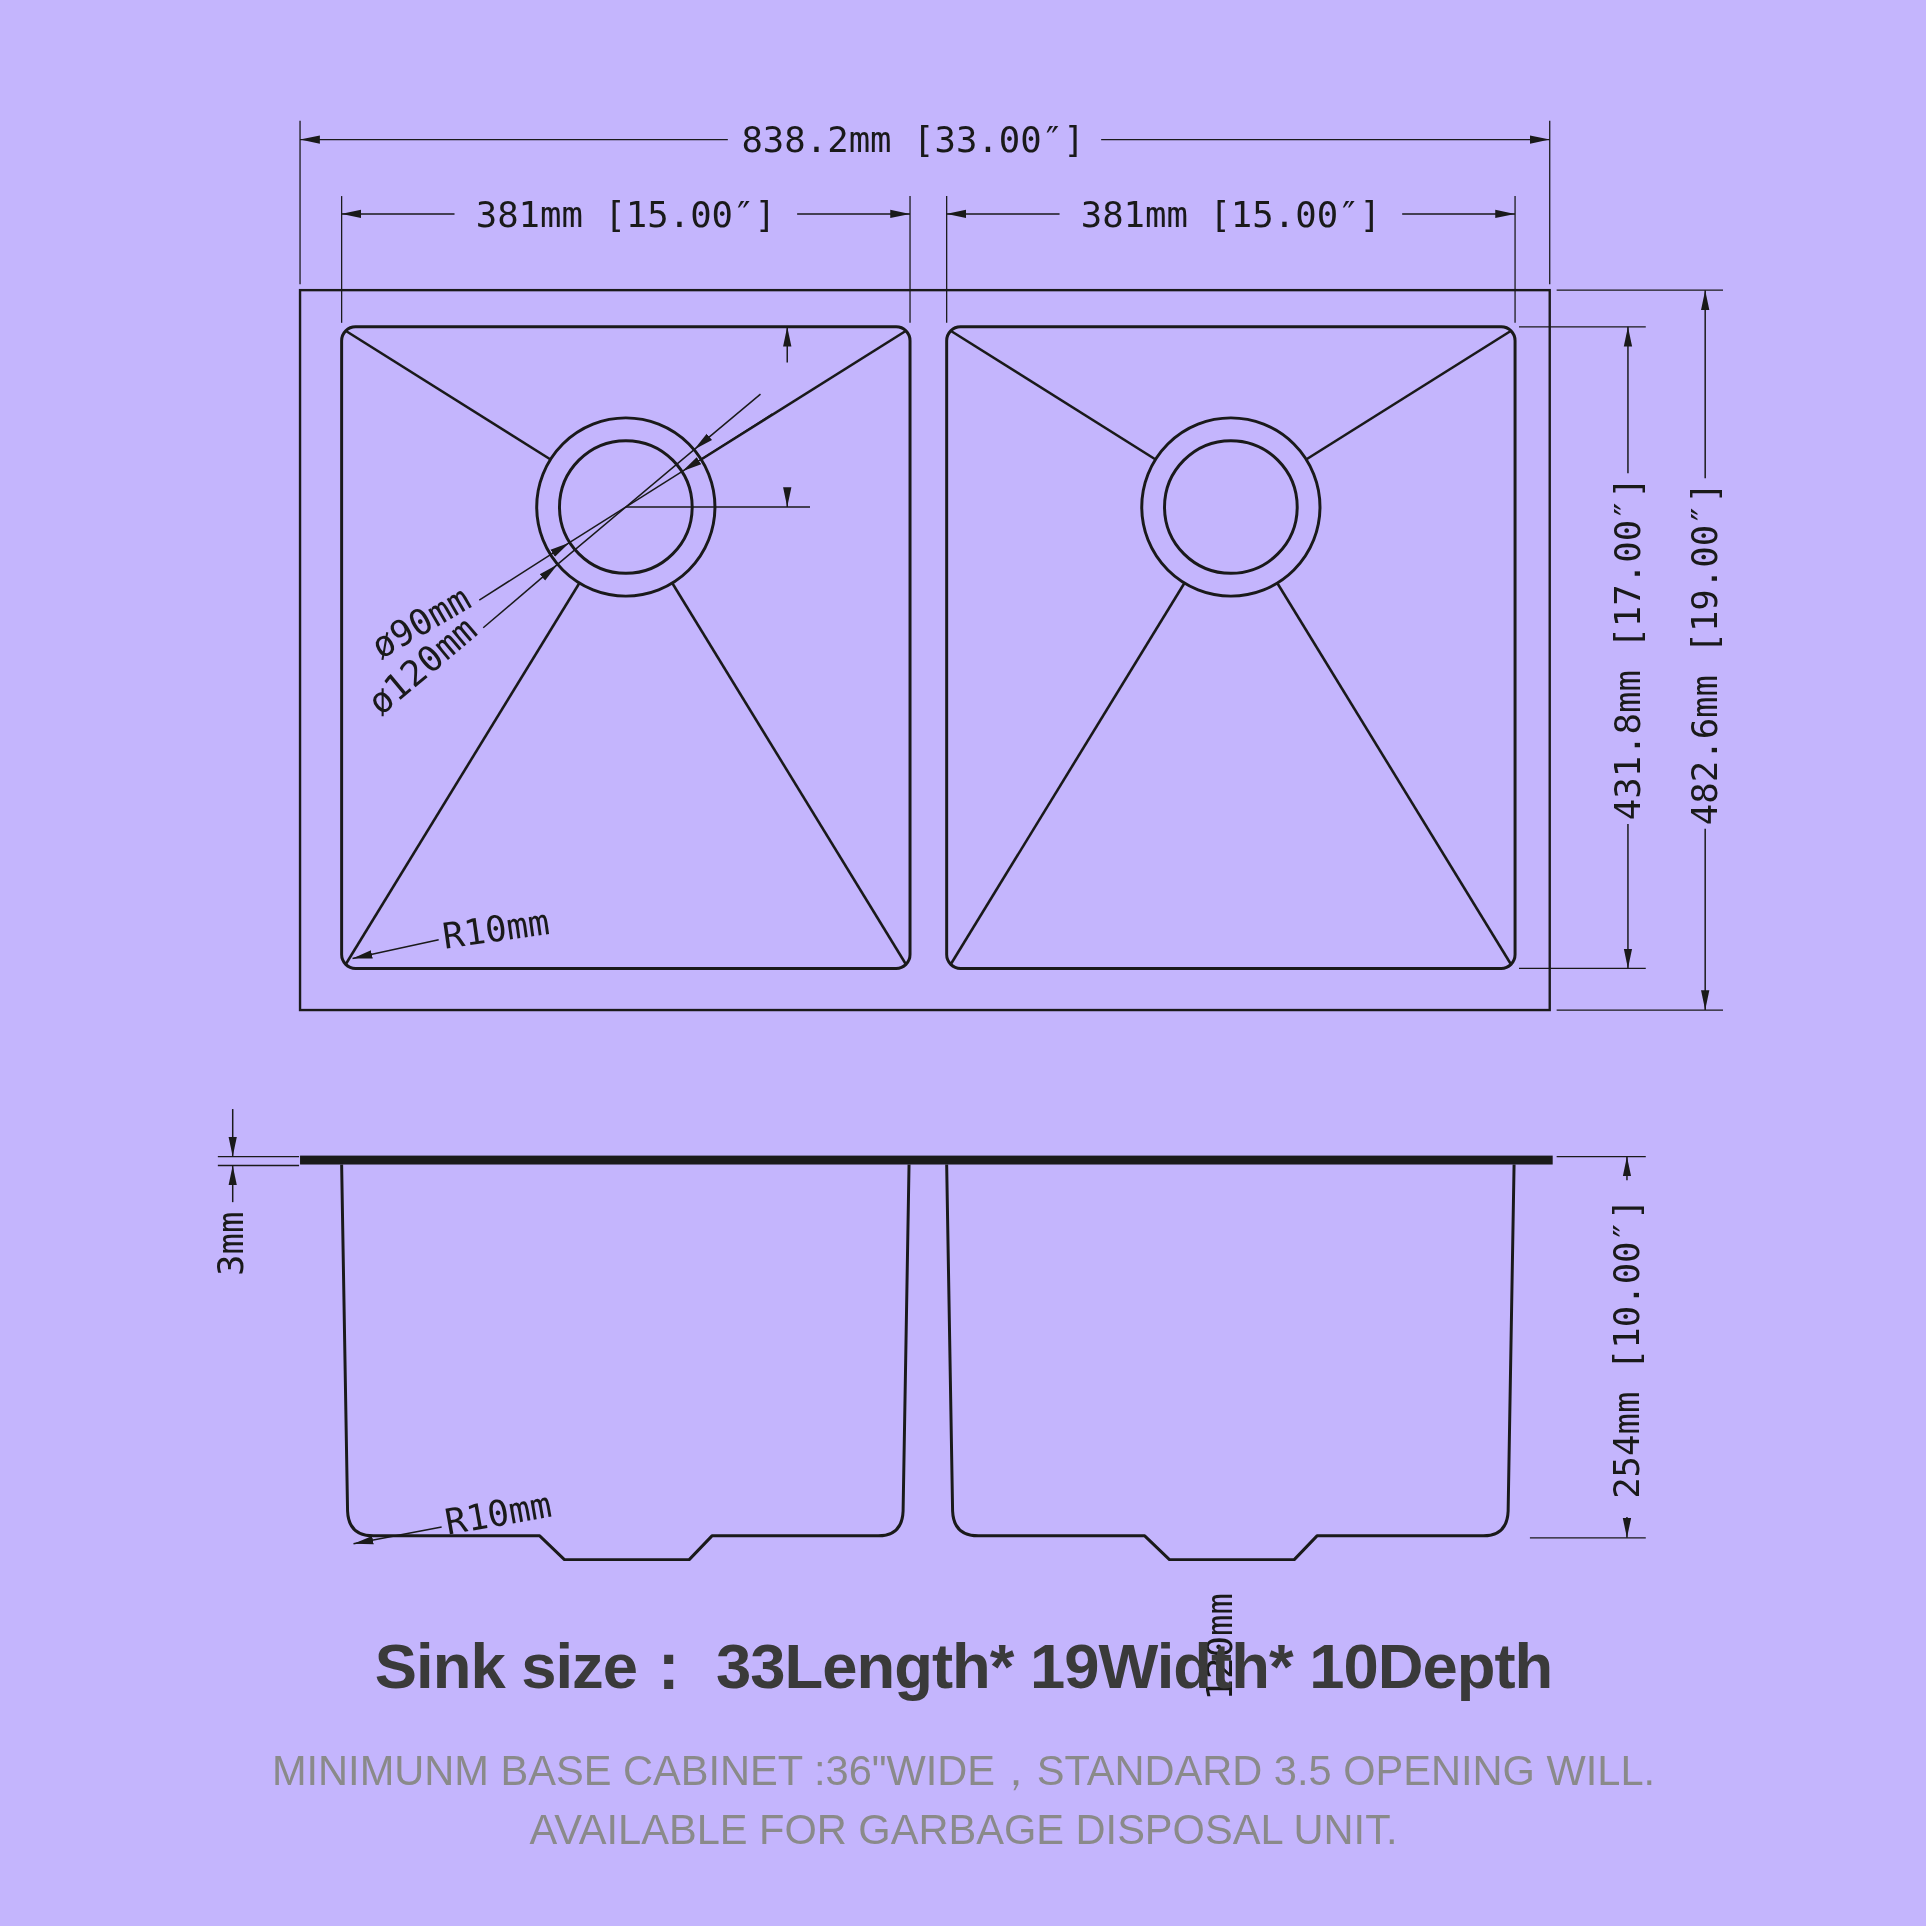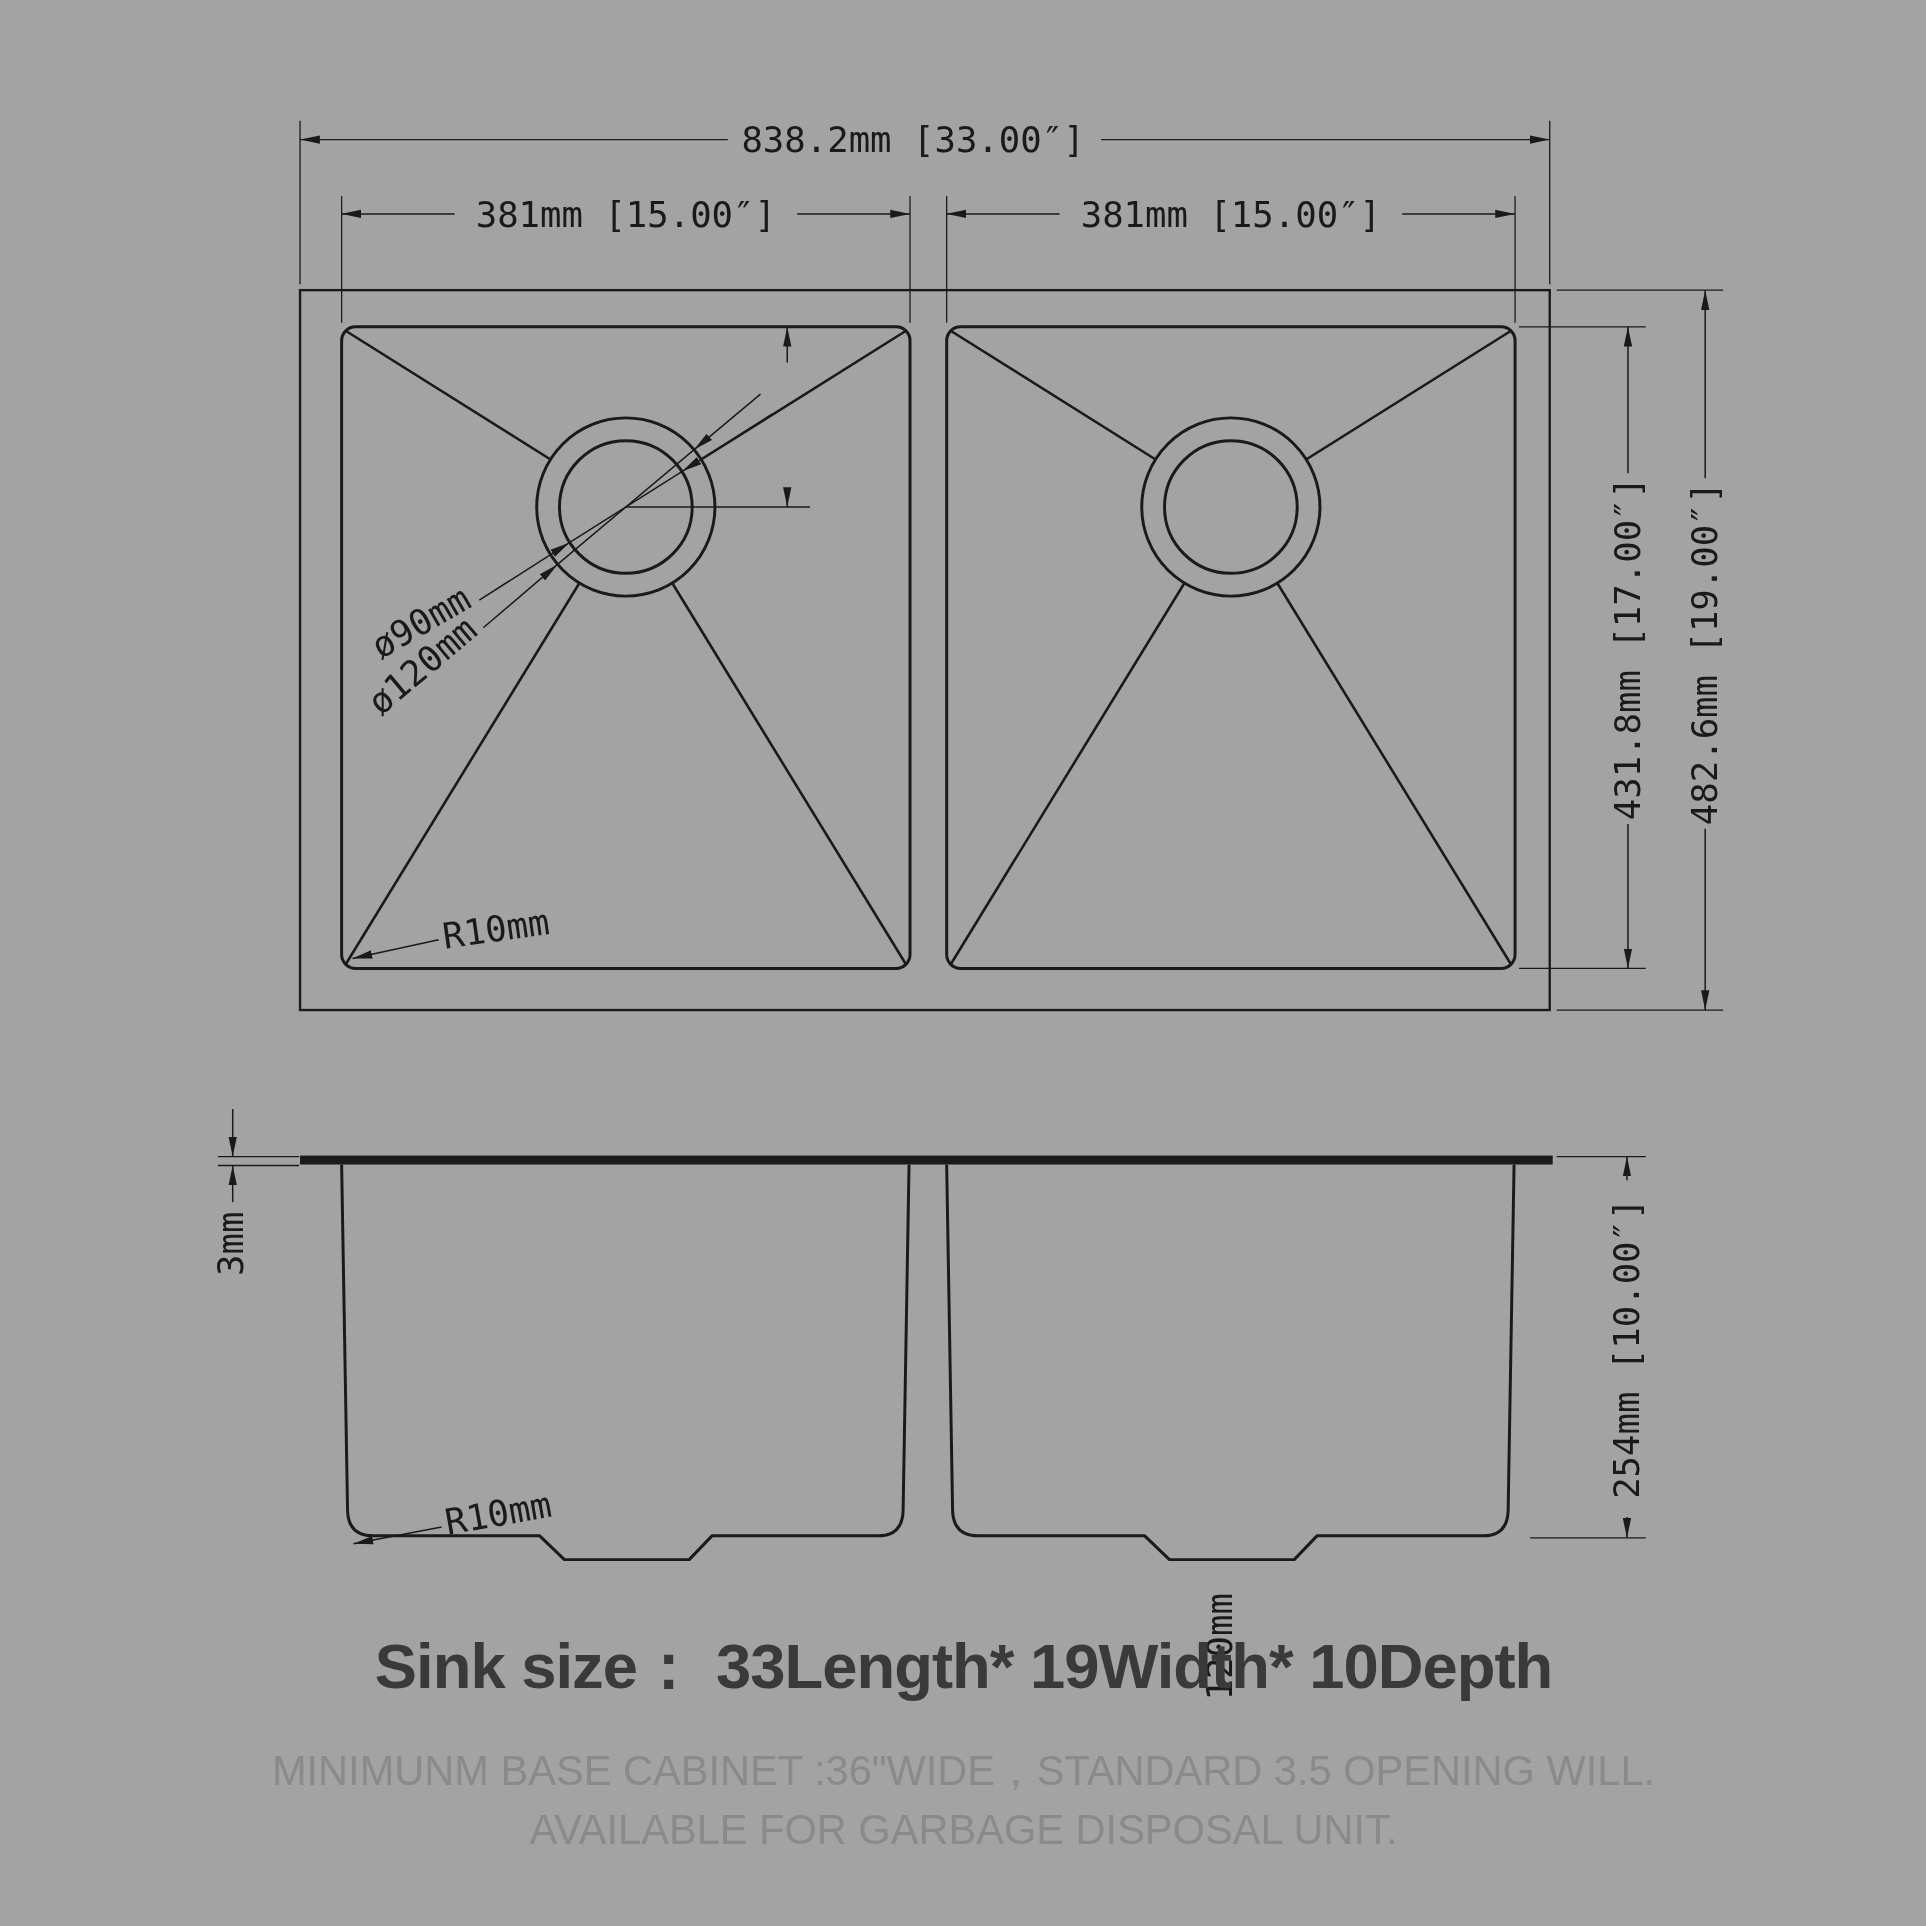--- a/index.html
+++ b/index.html
@@ -1,16 +1,16 @@
 <!DOCTYPE html>
 <html><head>
 <meta charset="utf-8">
 <style>
   html,body{margin:0;padding:0;background:#ffffff;}
-  .stage{position:relative;width:1927px;height:1927px;background:#a3a3a3;overflow:hidden;}
+  .stage{position:relative;width:1927px;height:1927px;background:#c4b5fd;overflow:hidden;}
   svg{position:absolute;left:0;top:0;}
   .ol{fill:none;stroke:#1a1a1a;stroke-width:3;stroke-linejoin:round;}
   .ol2{fill:none;stroke:#1a1a1a;stroke-width:2.4;stroke-linejoin:miter;}
   .xl{fill:none;stroke:#1a1a1a;stroke-width:2.6;}
   .dl{fill:none;stroke:#1a1a1a;stroke-width:1.5;}
   .el{fill:none;stroke:#1a1a1a;stroke-width:1.3;}
   .dt{font-family:"DejaVu Sans Mono",monospace;font-size:36px;fill:#1a1a1a;}
   .title-text{font-family:"Liberation Sans",sans-serif;font-weight:bold;font-size:64px;fill:#3a3a3a;letter-spacing:-1px;}
   .note-text{font-family:"Liberation Sans",sans-serif;font-size:42px;fill:#8a8a8a;letter-spacing:0px;}
 </style>

